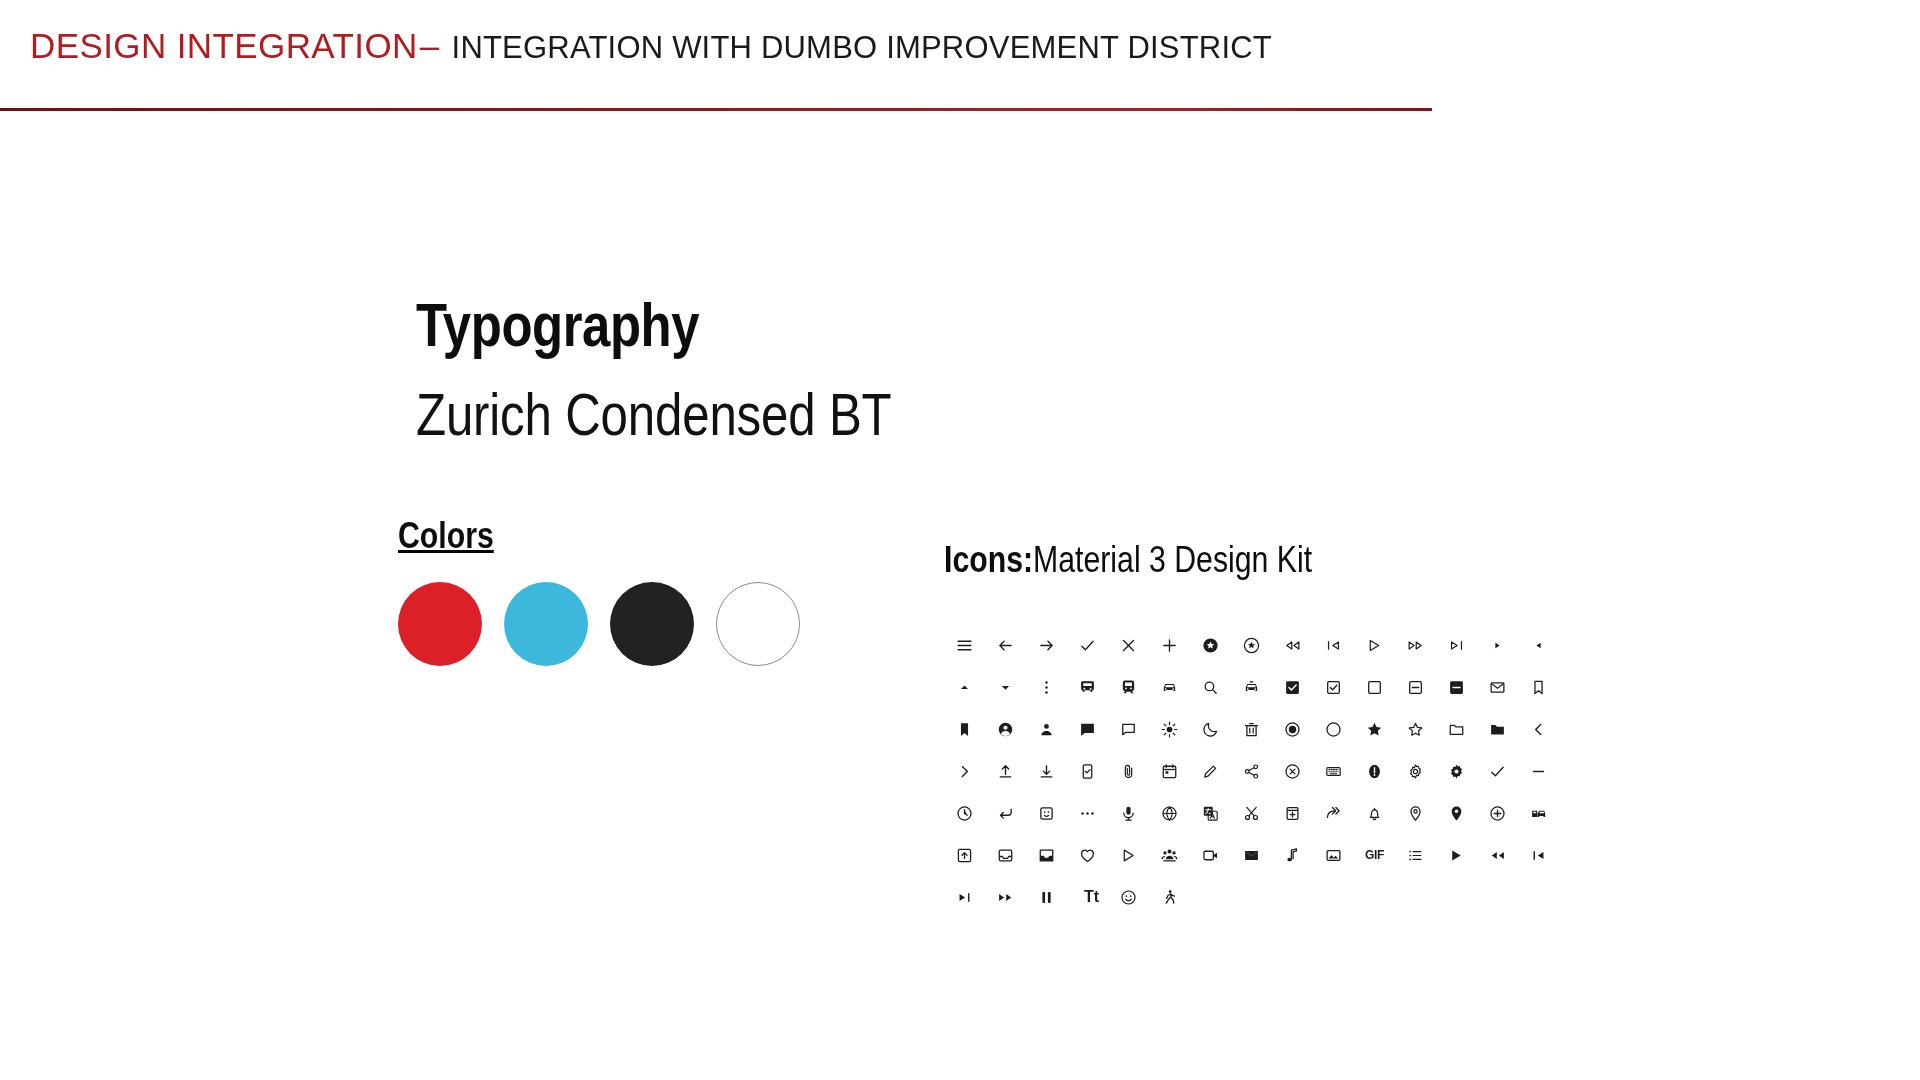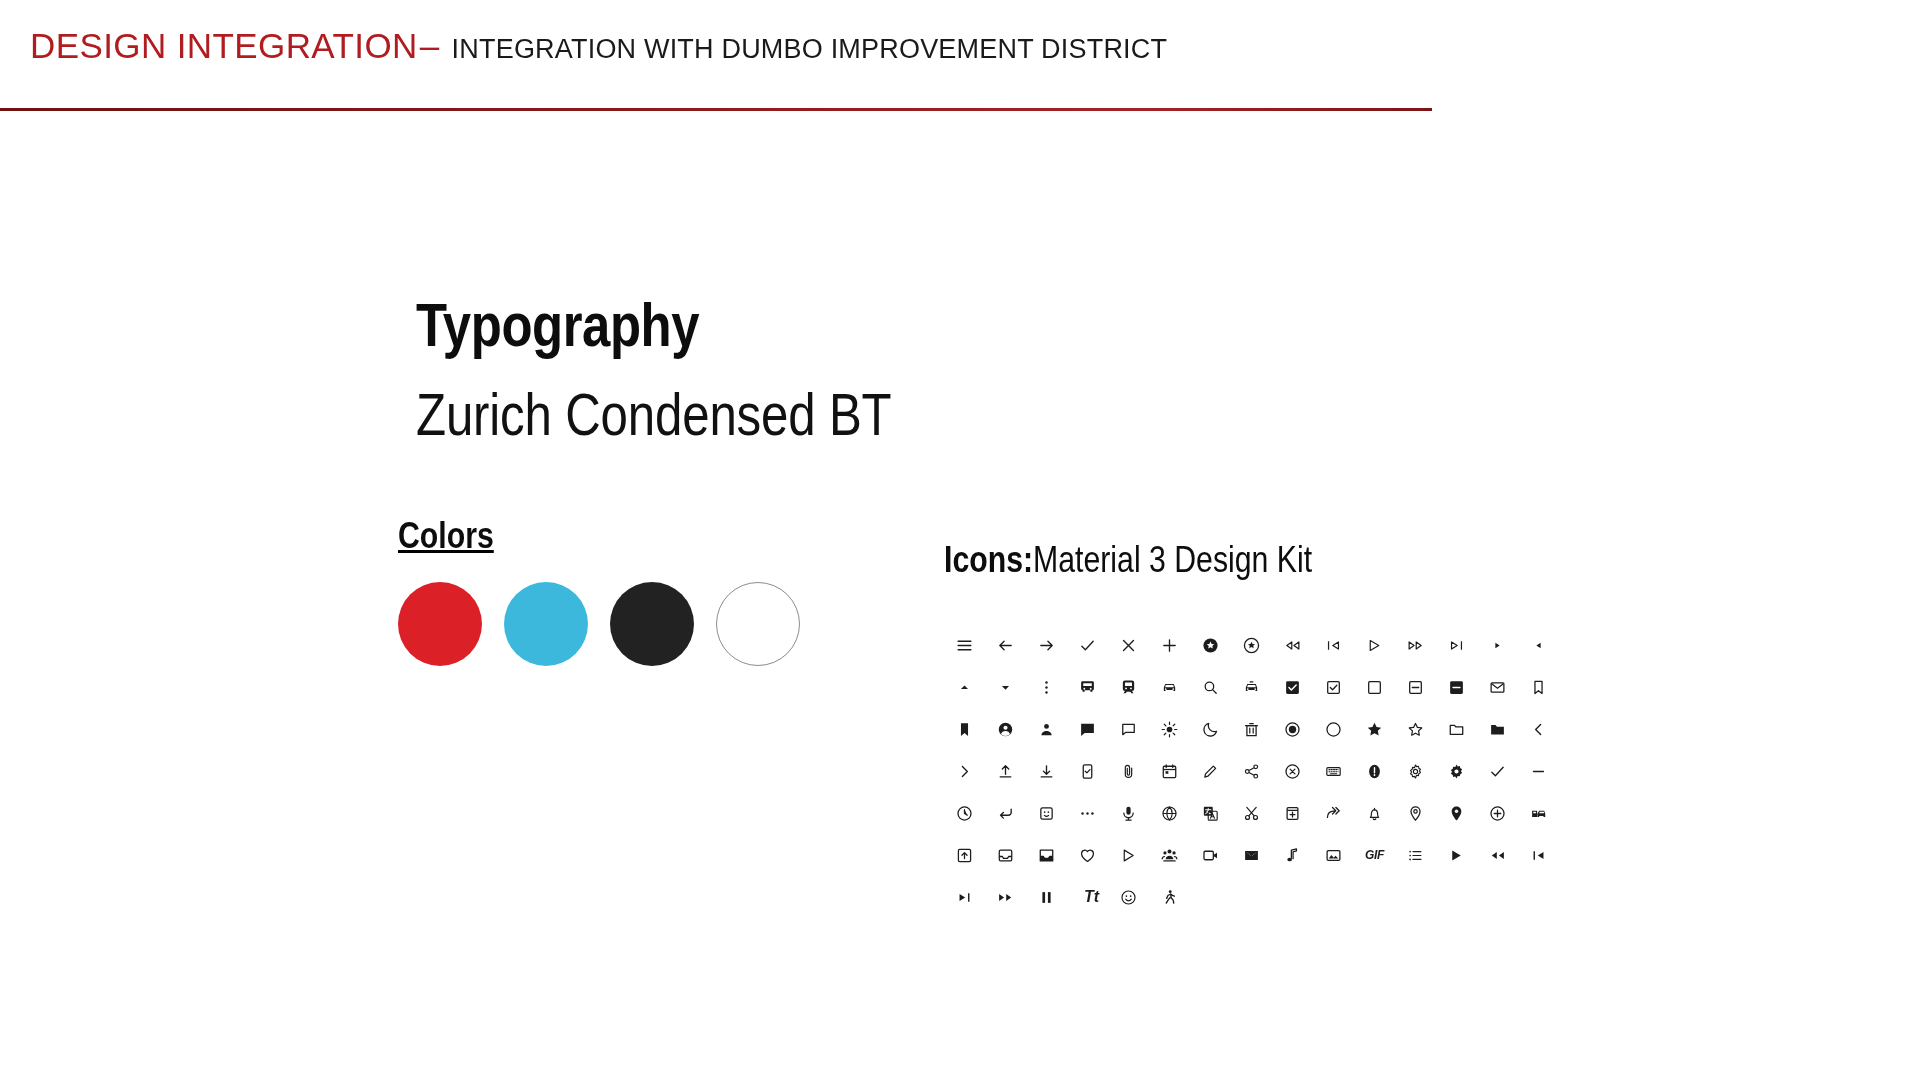--- a/index.html
+++ b/index.html
@@ -40,21 +40,21 @@
   }
   .title-dash {
     color: #B01C20;
     font-weight: 400;
     padding: 0 4px 0 2px;
     font-size: 35px;
   }
   .title-black {
     color: #1a1a1a;
     font-weight: 400;
-    font-size: 27px;
+    font-size: 31px;
     letter-spacing: 0.2px;
     padding-left: 8px;
   }
   .header-rule {
     position: absolute;
     left: 0;
     top: 108px;
     width: 1432px;
     height: 3px;
     background: linear-gradient(to right, #6e1113 0%, #8a1a1c 45%, #a22326 80%, #7d1517 100%);
@@ -144,21 +144,20 @@
   .icons-heading b { font-weight: 700; }
   .icons-heading span.reg { font-weight: 400; }
 
   .icon-grid {
     margin-top: 44px;
   }
   .icon-row {
     display: flex;
     height: 42px;
     align-items: flex-start;
-    font-style: italic;
   }
   .icon-cell {
     width: 41px;
     height: 42px;
     display: flex;
     align-items: center;
     justify-content: center;
     flex: 0 0 41px;
   }
   .icon-cell svg {

